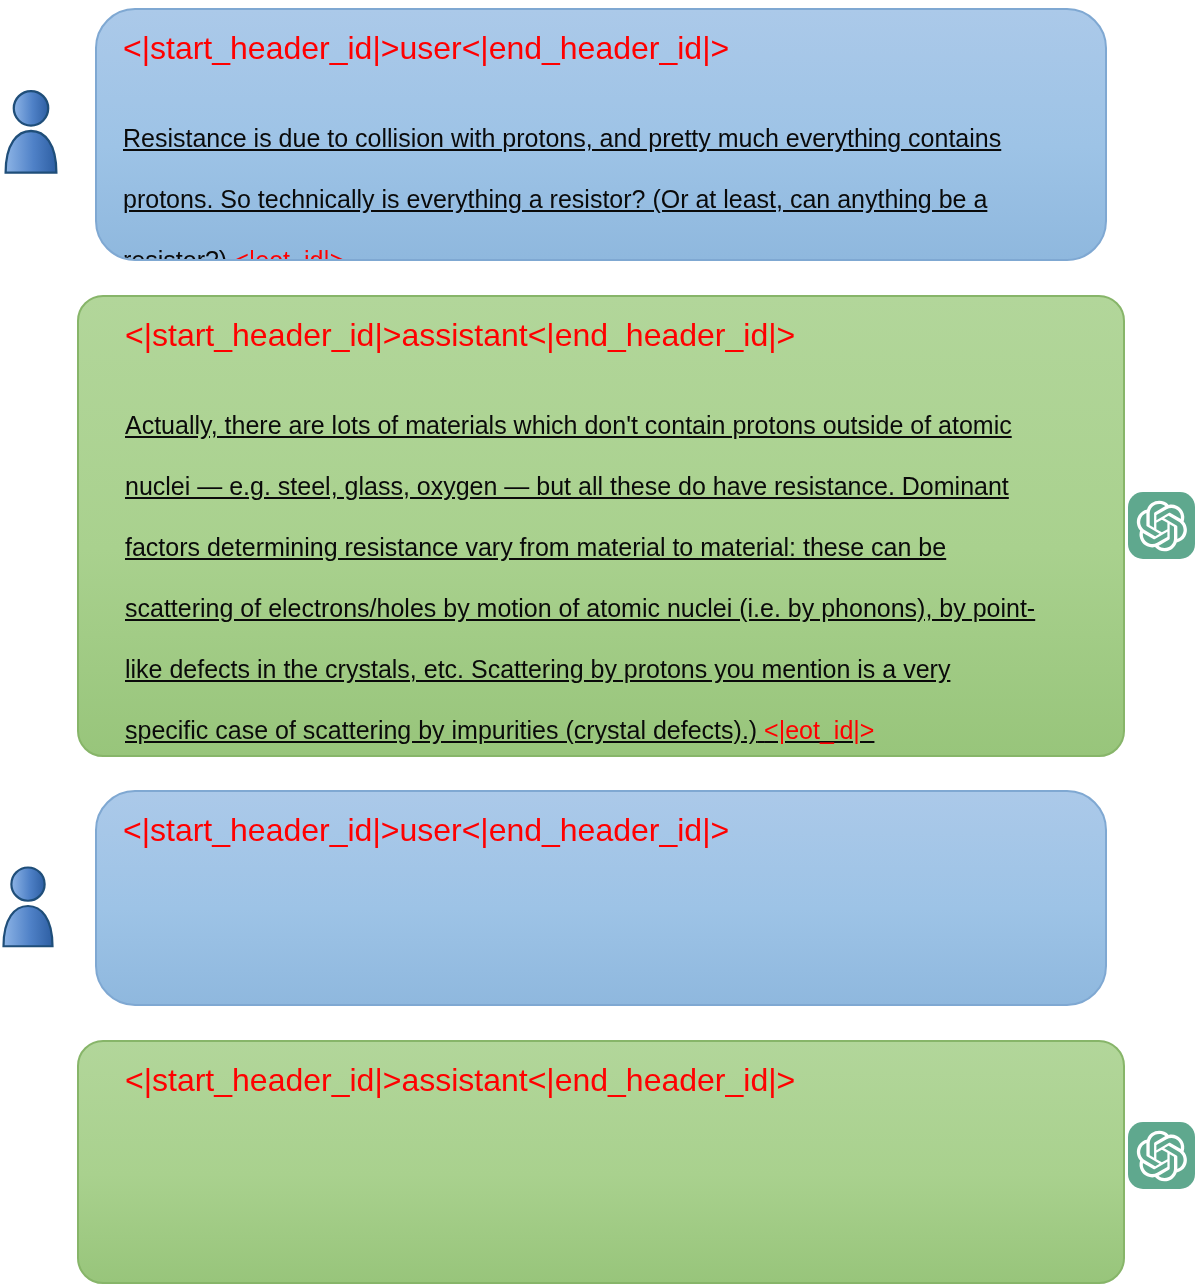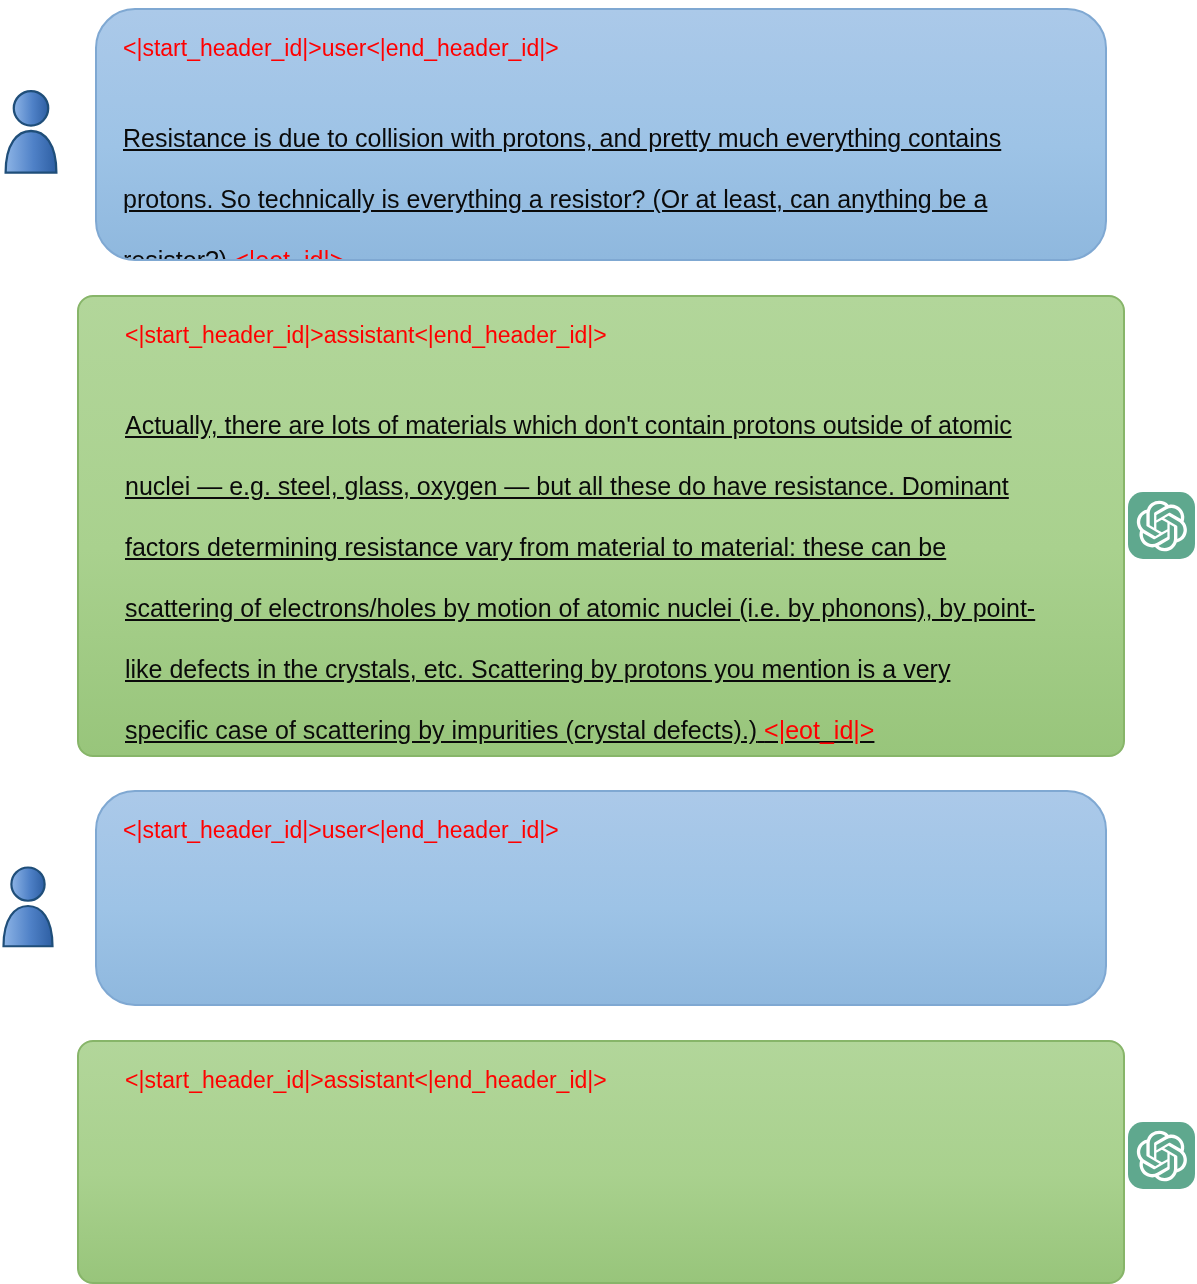--- a/index.html
+++ b/index.html
@@ -19,28 +19,28 @@
   }
   .bubble.user {
     background: linear-gradient(180deg, #abc9e9 0%, #9dc3e6 55%, #8fb8de 100%);
     border: 2px solid #7fa8d2;
     border-radius: 40px;
     padding: 16px 34px 16px 26px;
   }
   .bubble.assistant {
     background: linear-gradient(180deg, #b2d69a 0%, #a9d18e 55%, #98c57b 100%);
     border: 2px solid #87b569;
-    border-radius: 16px;
+    border-radius: 26px;
     padding: 16px 44px 16px 46px;
   }
 
   .header-token {
     display: block;
     color: #ff0000;
-    font-size: 23px;
+    font-size: 32px;
     line-height: 44px;
     margin-bottom: 38px;
     white-space: nowrap;
   }
   .msg-text {
     font-size: 25px;
     line-height: 61px;
     color: #0a0a0a;
     text-decoration: underline;
   }

